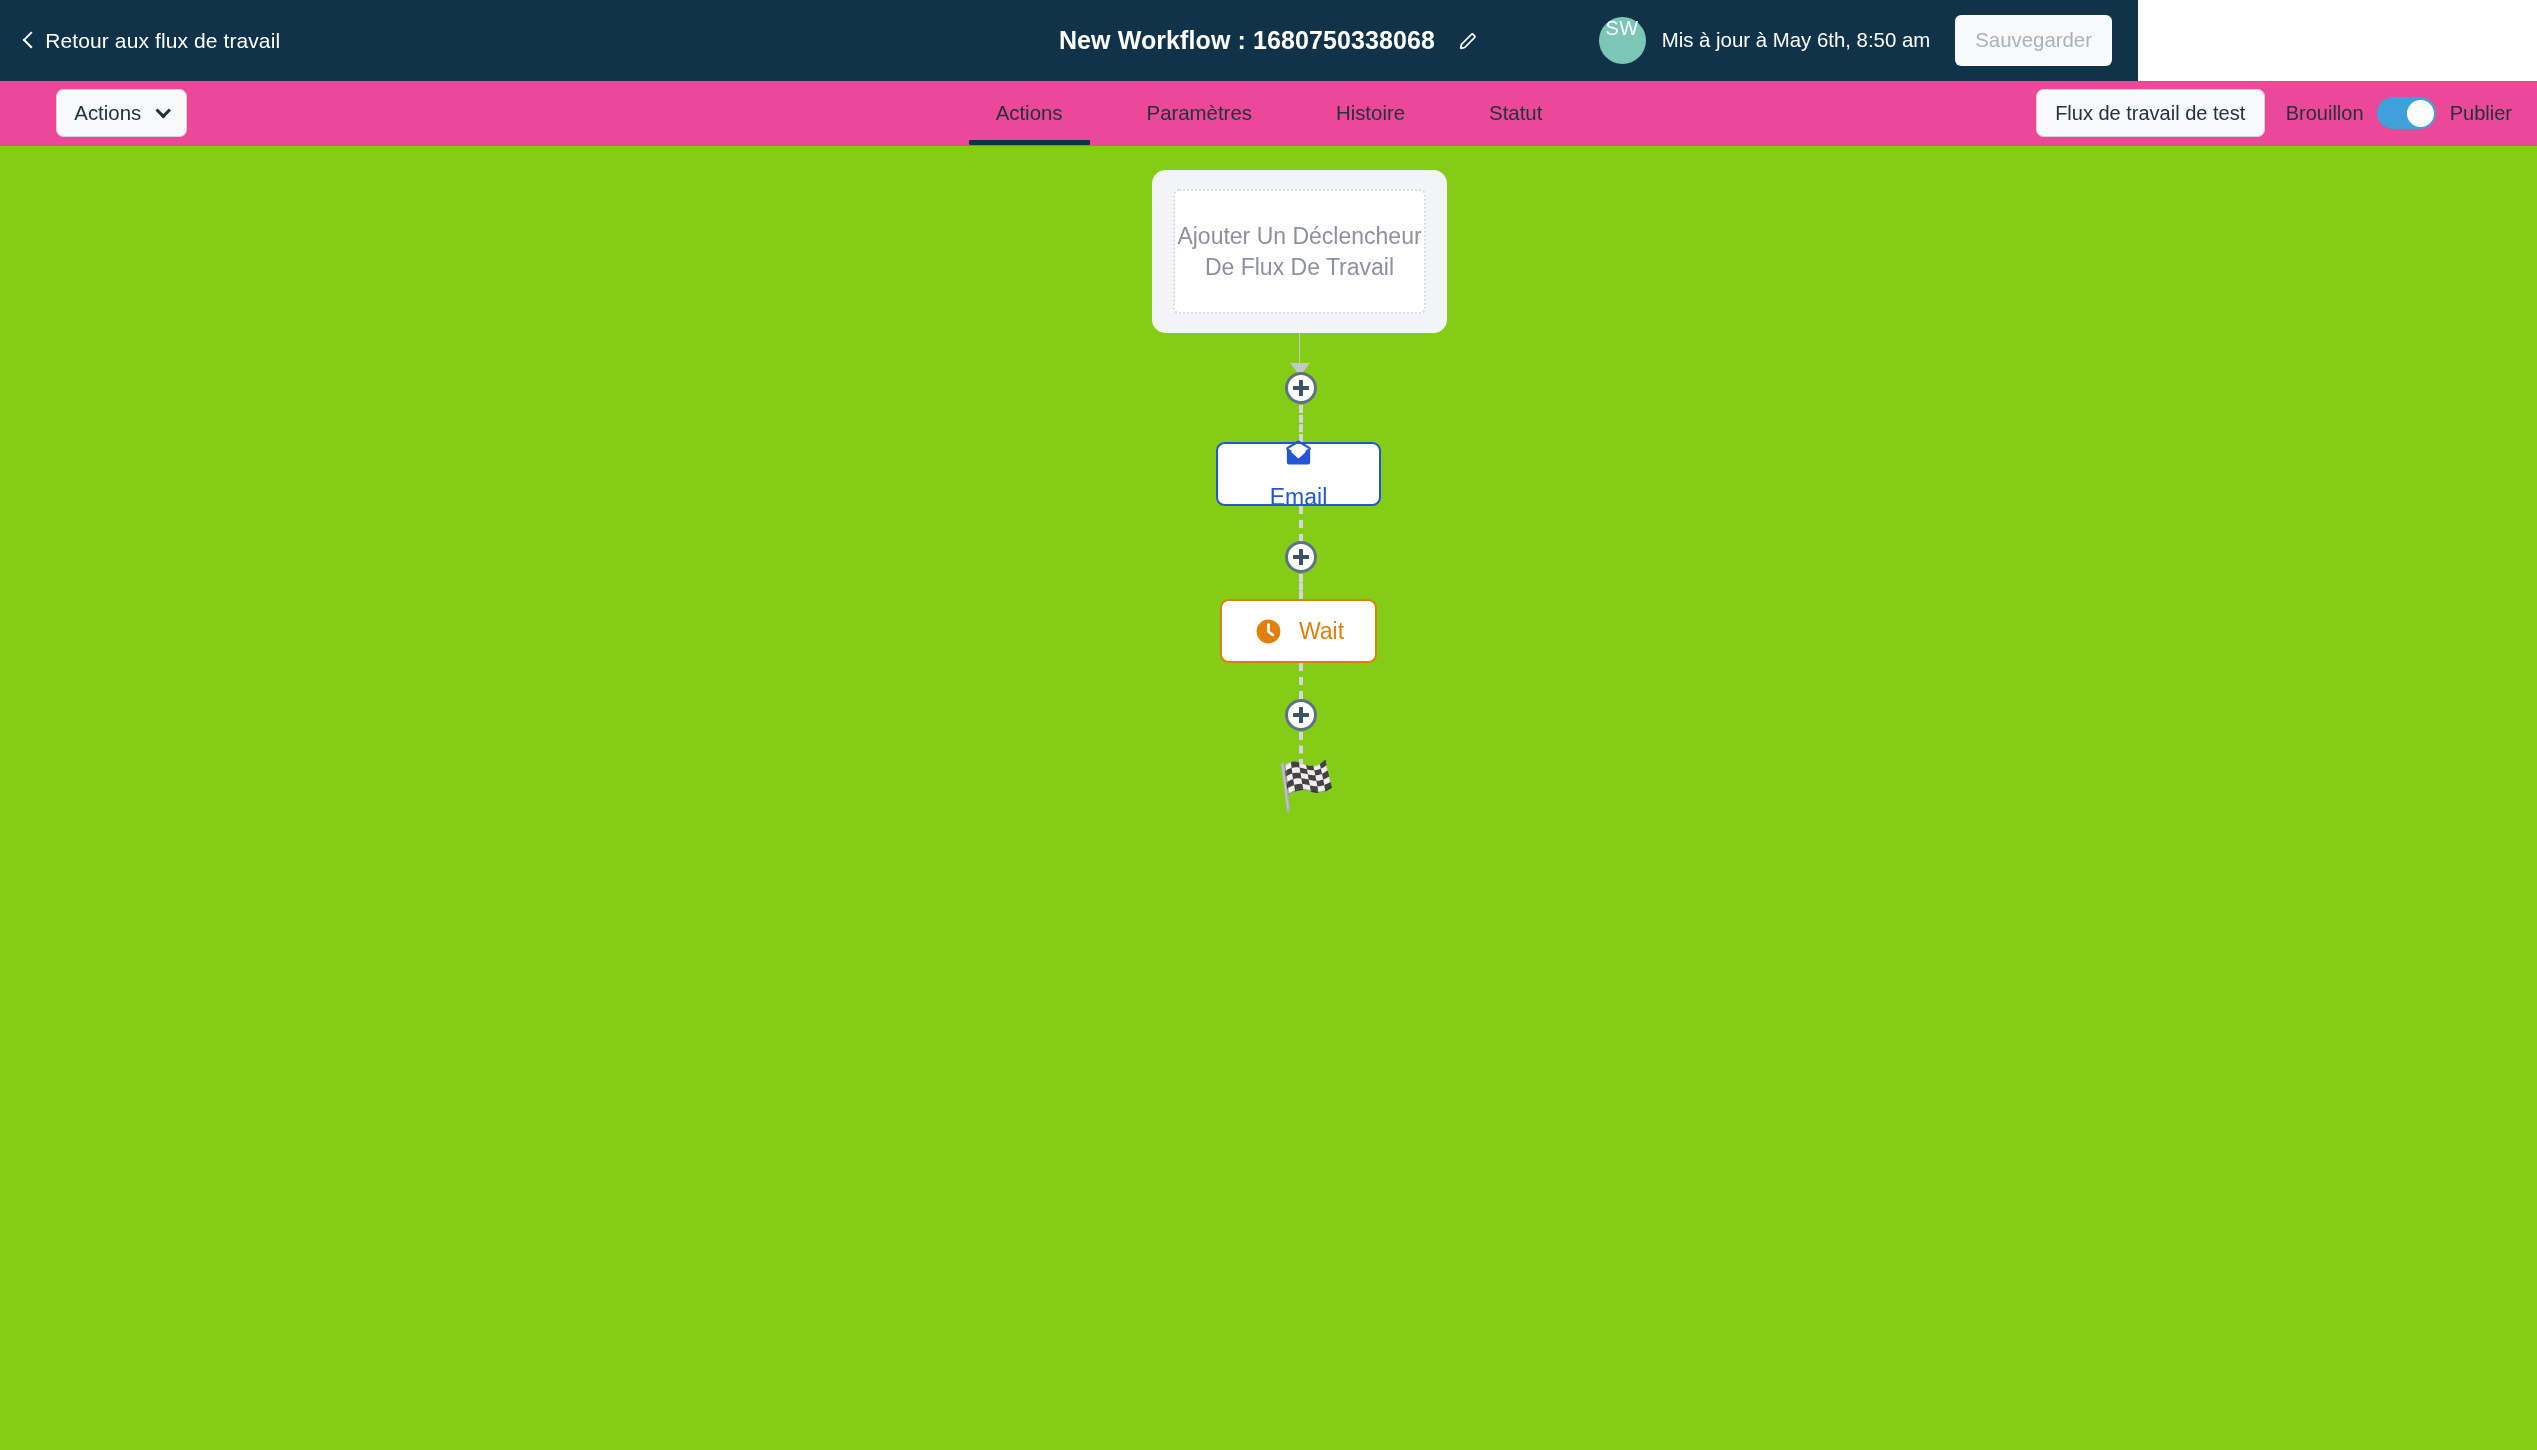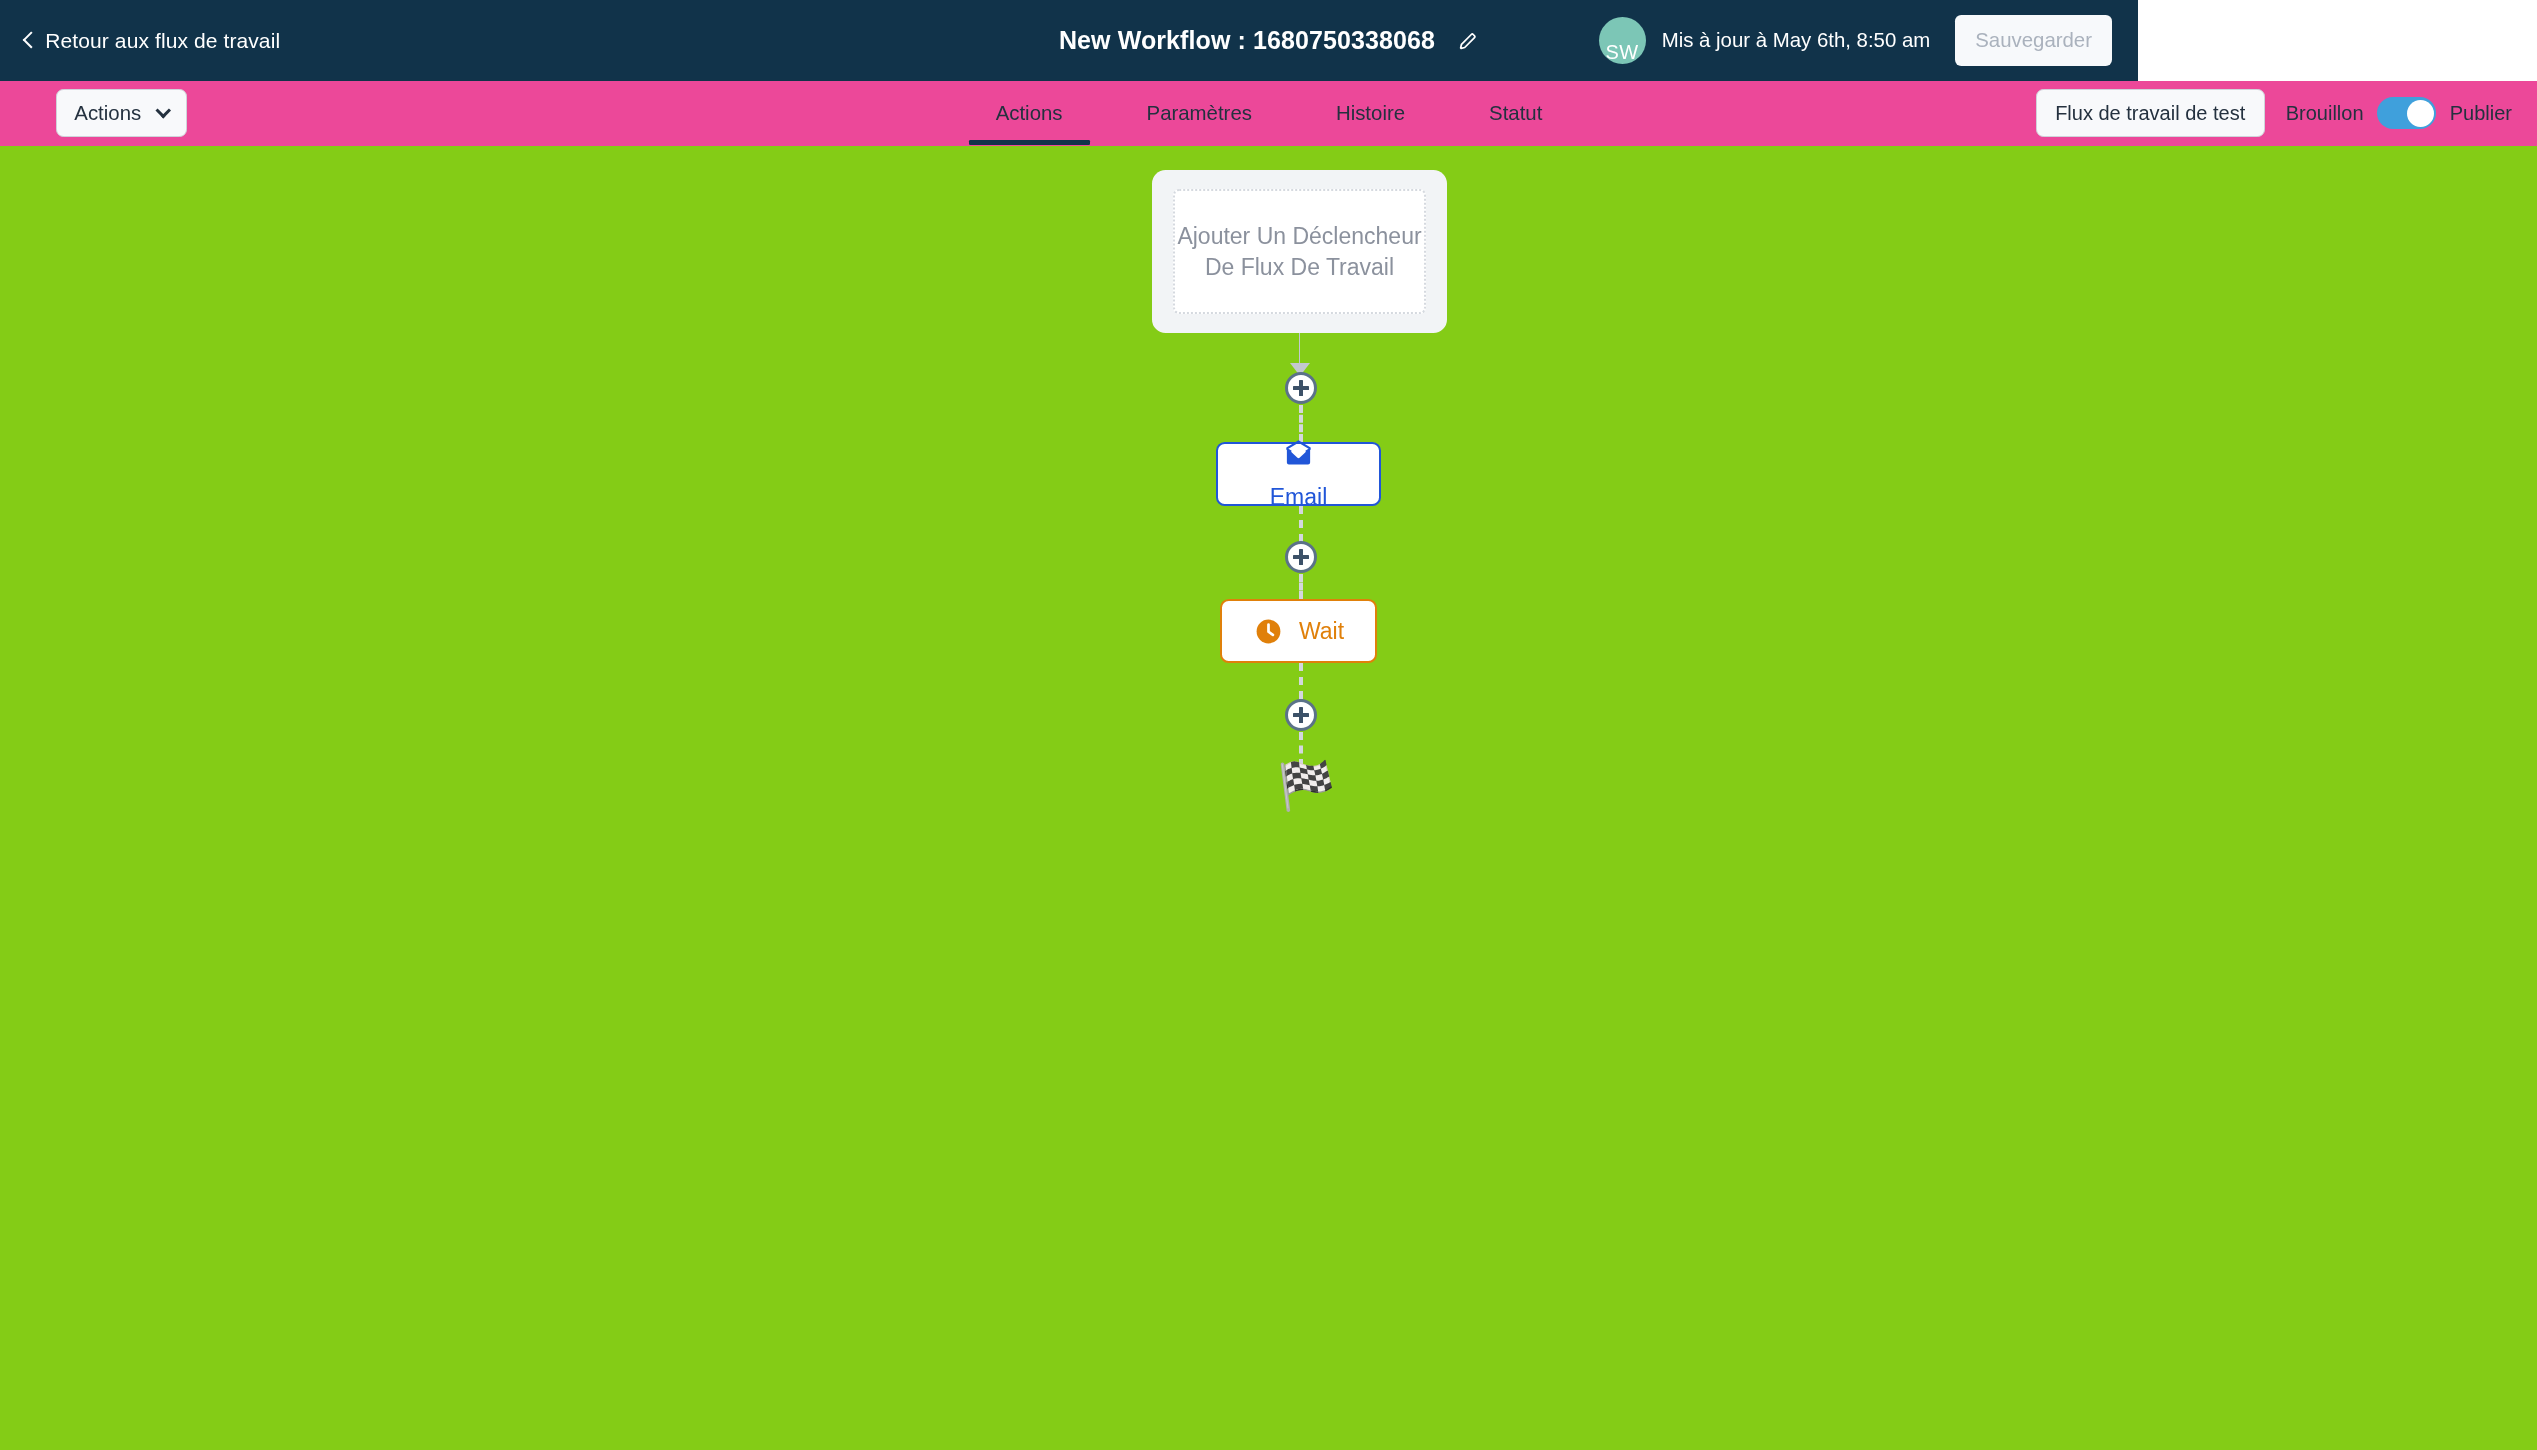--- a/index.html
+++ b/index.html
@@ -37,21 +37,21 @@
   }
   .pencil-icon{ width:22px; height:22px; pointer-events:auto; cursor:pointer; }
 
   .topbar-right{
     position:absolute; right:0; top:0; height:81px;
     display:flex; align-items:center; gap:0;
   }
   .avatar{
     width:47px; height:47px; border-radius:50%;
     background:#7cc6b6; color:#ffffff;
-    display:flex; align-items:flex-end; justify-content:center;
+    display:flex; align-items:flex-start; justify-content:center;
     font-size:20px; letter-spacing:0.6px;
     margin-right:16px;
   }
   .updated-text{ color:#ffffff; font-size:20.4px; white-space:nowrap; margin-right:25px; }
   .save-btn{
     background:#f7f9fb; color:#aab2bd;
     border:none; border-radius:6.2px;
     font-size:20.4px; font-family:inherit;
     padding:0 20px; height:51px; margin-right:26px;
     cursor:default;

